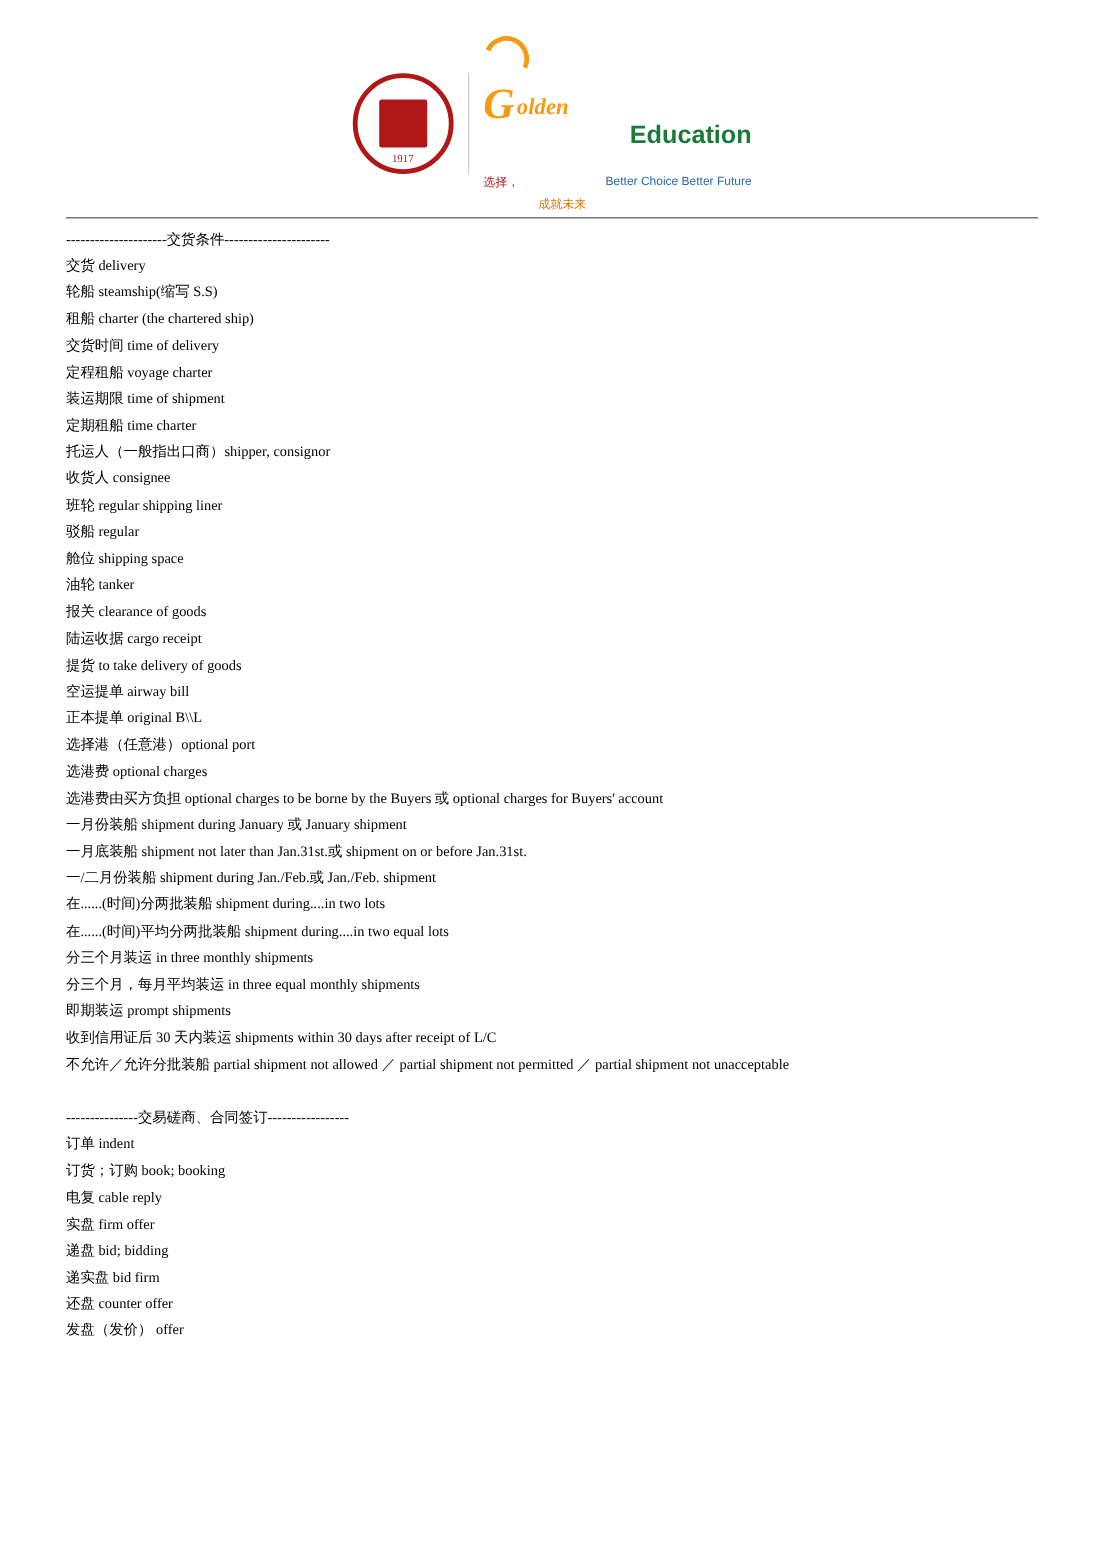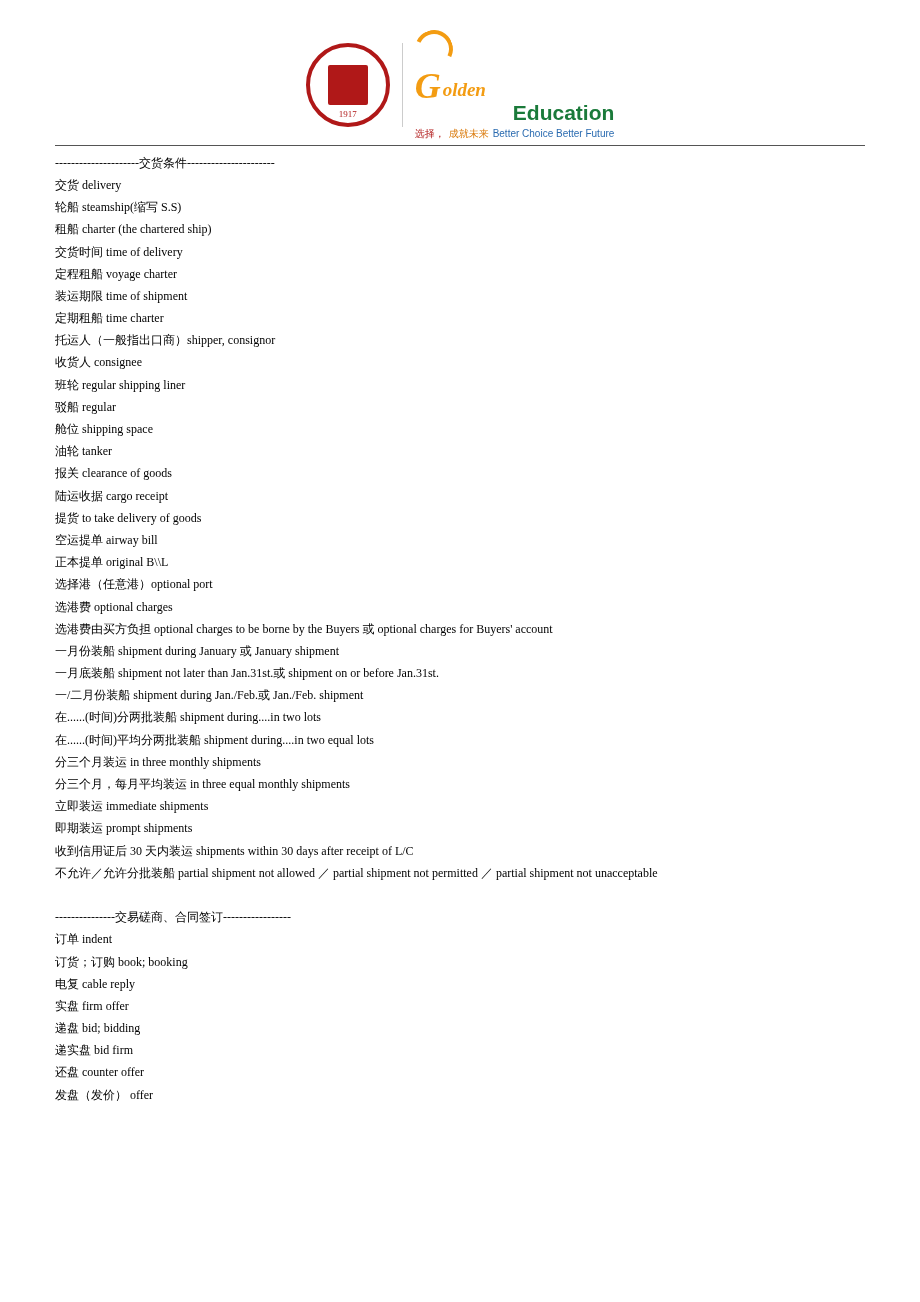--- a/index.html
+++ b/index.html
@@ -91,27 +91,28 @@
   }
   .education {
     font-size: 21px;
     font-weight: bold;
     color: #1a7a3a;
     font-family: Arial, sans-serif;
     text-align: right;
   }
   .tagline {
     display: flex;
-    gap: 4px;
+    gap: 16px;
     font-size: 10px;
     align-items: center;
     margin-top: 2px;
   }
   .tag-cn {
     color: #d97706;
+    margin-top: 36px;
   }
   .tag-cn-em {
     color: #b01818;
   }
   .tag-en {
     color: #2a6bb0;
     font-family: Arial, sans-serif;
   }
   .hr-top {
     border: none;
@@ -176,21 +177,20 @@
       <span class="line">选择港（任意港）optional port</span>
       <span class="line">选港费 optional charges</span>
       <span class="line">选港费由买方负担  optional charges to be borne by the Buyers  或  optional charges for Buyers'   account</span>
       <span class="line">一月份装船  shipment during January  或  January shipment</span>
       <span class="line">一月底装船  shipment not later than Jan.31st.或 shipment on or before Jan.31st.</span>
       <span class="line">一/二月份装船  shipment during Jan./Feb.或  Jan./Feb. shipment</span>
       <span class="line">在......(时间)分两批装船  shipment during....in two lots</span>
       <span class="line">在......(时间)平均分两批装船  shipment during....in two equal lots</span>
       <span class="line">分三个月装运  in three monthly shipments</span>
       <span class="line">分三个月，每月平均装运  in three equal monthly shipments</span>
-      <span class="line">立即装运  immediate shipments</span>
       <span class="line">即期装运  prompt shipments</span>
       <span class="line">收到信用证后 30 天内装运  shipments within 30 days after receipt of L/C</span>
       <span class="line">不允许／允许分批装船  partial shipment not allowed ／ partial shipment not permitted ／ partial shipment not unacceptable</span>
       <span class="line">&nbsp;</span>
       <span class="line">---------------交易磋商、合同签订-----------------</span>
       <span class="line">订单  indent</span>
       <span class="line">订货；订购  book; booking</span>
       <span class="line">电复  cable reply</span>
       <span class="line">实盘  firm offer</span>
       <span class="line">递盘  bid; bidding</span>

